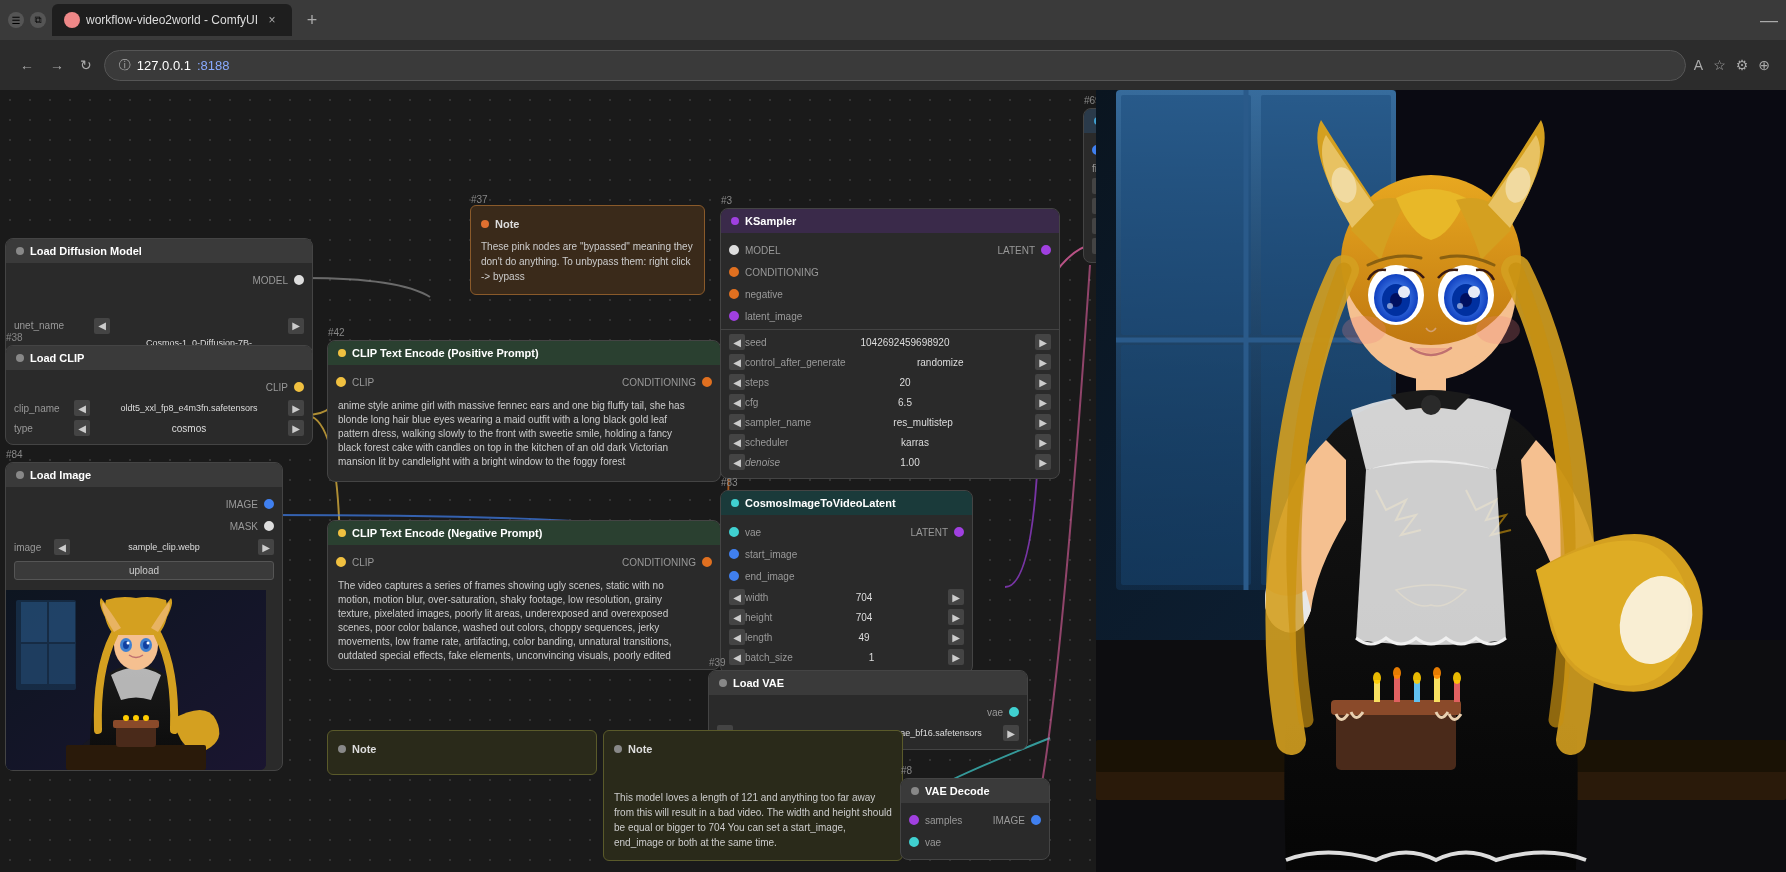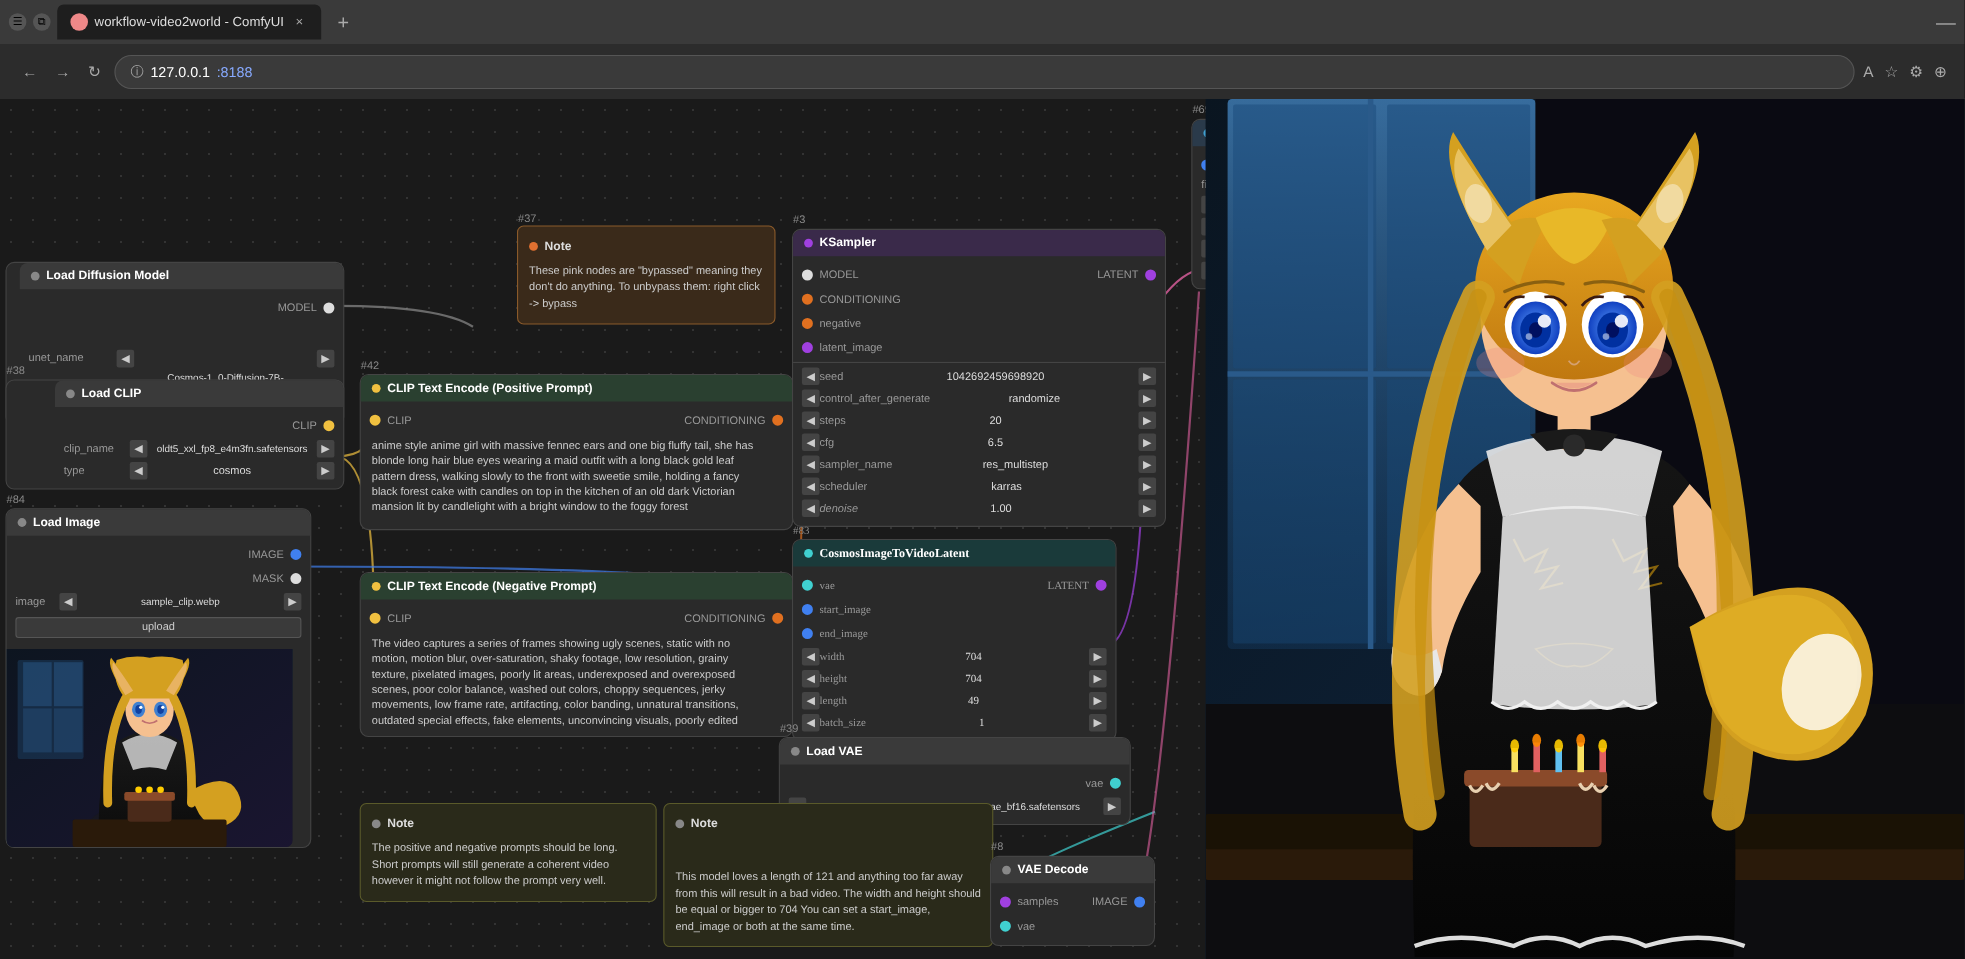--- a/index.html
+++ b/index.html
@@ -322,21 +322,21 @@
 
     <path d="M 1050 190 Q 1070 160 1090 155" stroke="#e060a0" stroke-width="2" fill="none" opacity="0.8"></path>
 
     <path d="M 1005 497 Q 1040 497 1040 270" stroke="#a040e0" stroke-width="2" fill="none" opacity="0.7"></path>
 
     <path d="M 1050 648 Q 920 700 920 710" stroke="#40d0d0" stroke-width="2" fill="none" opacity="0.7"></path>
 
     <path d="M 1035 730 Q 1060 620 1090 175" stroke="#e060a0" stroke-width="2" fill="none" opacity="0.6"></path>
   </svg>
 
-  <div class="node" style="left:5px;top:148px;width:308px;padding-left:12px;">
+  <div class="node" style="left:5px;top:148px;width:308px;">
     <div class="node-header header-gray">
       <div class="node-dot" style="background:#888;"></div>
       <span>Load Diffusion Model</span>
     </div>
     <div class="node-body">
       <div class="node-row">
         <span class="row-label-right">MODEL</span>
         <div class="port-right port-white"></div>
       </div>
       <div class="node-input-row">
@@ -347,21 +347,21 @@
       </div>
       <div class="node-input-row">
         <span style="color:#999;font-size:10px;min-width:80px;">weight_dtype</span>
         <div class="stepper-btn">◀</div>
         <span class="stepper-val">default</span>
         <div class="stepper-btn">▶</div>
       </div>
     </div>
   </div>
 
-  <div class="node" style="left:5px;top:255px;width:308px;padding-left:44px;">
+  <div class="node" style="left:5px;top:255px;width:308px;">
     <div class="node-number">#38</div>
     <div class="node-header header-gray">
       <div class="node-dot" style="background:#888;"></div>
       <span>Load CLIP</span>
     </div>
     <div class="node-body">
       <div class="node-row">
         <span class="row-label-right">CLIP</span>
         <div class="port-right port-yellow"></div>
       </div>
@@ -569,21 +569,21 @@
       </div>
       <div class="node-input-row">
         <div class="stepper-btn">◀</div>
         <span style="color:#999;font-size:10px;min-width:40px;font-style:italic;">denoise</span>
         <span class="stepper-val">1.00</span>
         <div class="stepper-btn">▶</div>
       </div>
     </div>
   </div>
 
-  <div class="node" style="left:720px;top:400px;width:295px;font-family:Liberation Serif, serif;">
+  <div class="node" style="left:720px;top:400px;width:253px;">
     <div class="node-number" style="top:-14px;">#83</div>
     <div class="node-header" style="background:#1a3a3a;">
       <div class="node-dot" style="background:#40d0d0;"></div>
       <span>CosmosImageToVideoLatent</span>
     </div>
     <div class="node-body">
       <div class="node-row">
         <div class="port-left port-cyan"></div>
         <span style="color:#999;font-size:10px;">vae</span>
         <span class="row-label-right">LATENT</span>
@@ -642,21 +642,20 @@
         <div class="stepper-btn">▶</div>
       </div>
     </div>
   </div>
 
   <div class="note-node" style="left:327px;top:640px;width:270px;background:#2a2a1a;border:1px solid #5a5a2a;">
     <div style="display:flex;align-items:center;gap:6px;margin-bottom:6px;">
       <div style="width:8px;height:8px;border-radius:50%;background:#888;"></div>
       <span style="font-weight:600;color:#ddd;font-size:11px;">Note</span>
     </div>
-    <p style="font-size:10px;color:#ccc;line-height:1.5;">The positive and negative prompts should be long. Short prompts will still generate a coherent video however it might not follow the prompt very well.</p>
   </div>
 
   <div class="note-node" style="left:603px;top:640px;width:300px;background:#2a2a1a;border:1px solid #5a5a2a;">
     <div style="display:flex;align-items:center;gap:6px;margin-bottom:6px;">
       <div style="width:8px;height:8px;border-radius:50%;background:#888;"></div>
       <span style="font-weight:600;color:#ddd;font-size:11px;">Note</span>
     </div>
     <p style="font-size:10px;color:#ccc;line-height:1.5;margin-top:32px;">This model loves a length of 121 and anything too far away from this will result in a bad video.
 
 The width and height should be equal or bigger to 704

